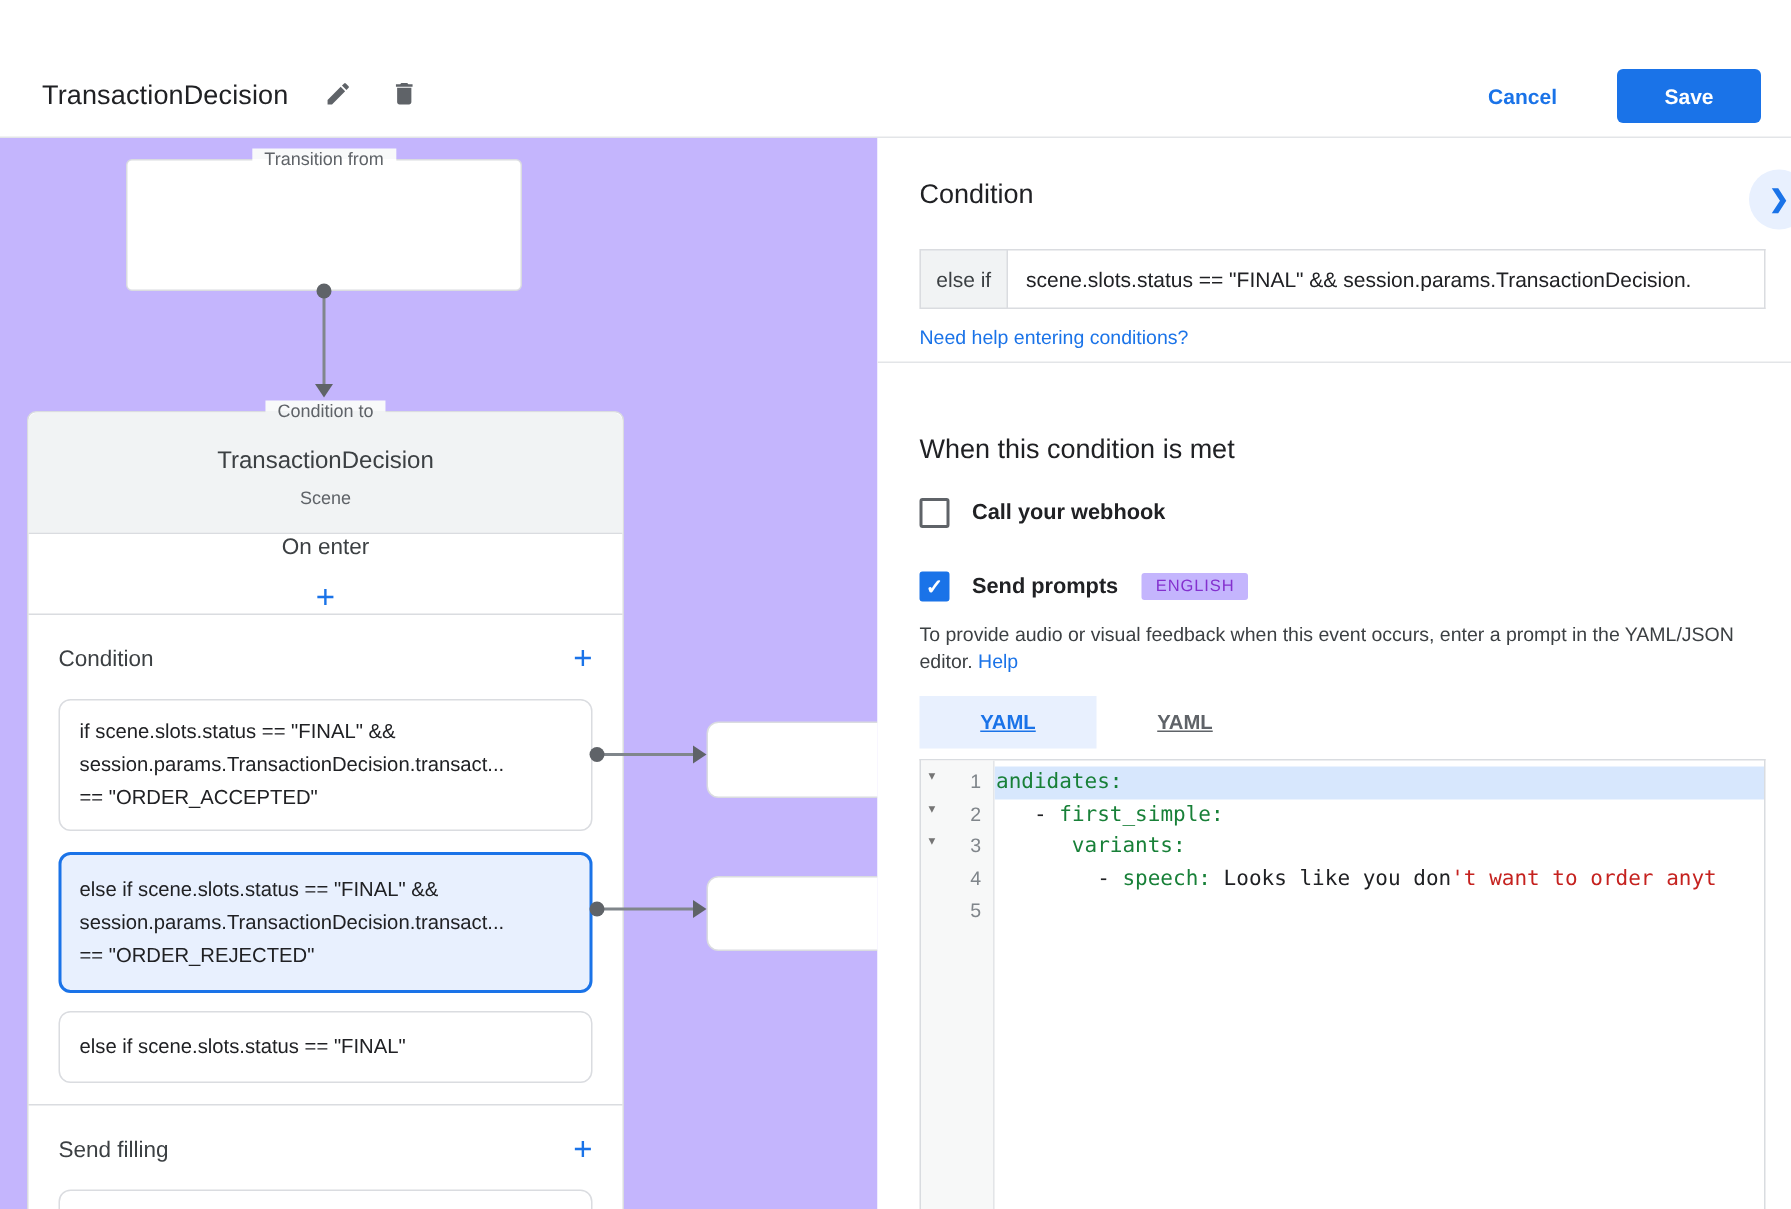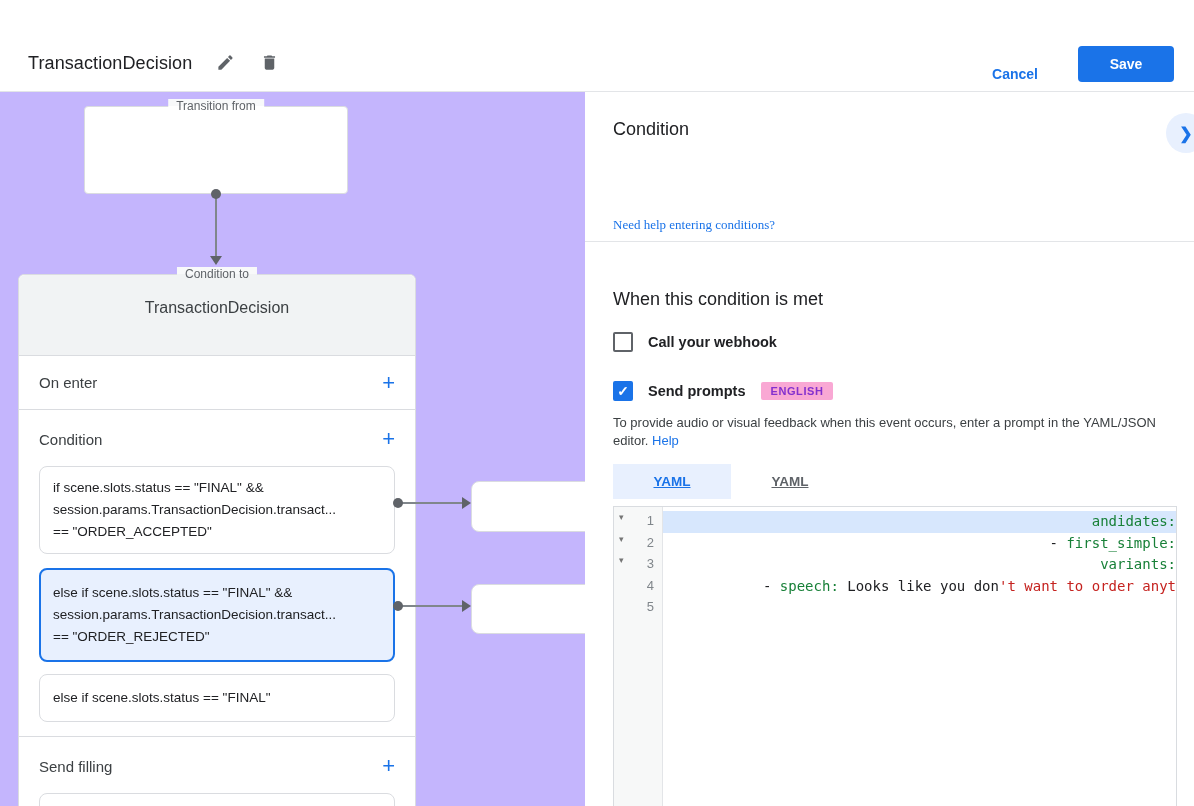--- a/index.html
+++ b/index.html
@@ -9,21 +9,21 @@
 
   
   .header { position:absolute; top:0; left:0; width:1194px; height:56px; background:#fff;
             border-bottom:1px solid #e3e5e8; display:flex; align-items:center;
             justify-content:space-between; padding:0 20px 0 28px; z-index:20; }
   .header-left { display:flex; align-items:center; gap:22px; }
   .page-title { font-size:18px; color:#202124; letter-spacing:.1px; }
   .icon-btn { width:22px; height:22px; border:none; background:none; cursor:pointer;
               display:flex; align-items:center; justify-content:center; color:#5f6368; }
   .icon-btn svg { width:19px; height:19px; fill:#5f6368; }
-  .header-right { display:flex; align-items:flex-end; gap:40px; padding-right:0; }
+  .header-right { display:flex; align-items:center; gap:40px; padding-right:0; }
   .cancel-btn { background:none; border:none; color:#1a73e8; font-size:14px; font-weight:700;
                 font-family:inherit; cursor:pointer; }
   .save-btn { background:#1a73e8; color:#fff; border:none; border-radius:4px; height:36px;
               width:96px; font-size:14px; font-weight:700; font-family:inherit; cursor:pointer; }
 
   
   .canvas { position:absolute; top:56px; left:0; width:585px; height:750px;
             background:#c4b5fd; overflow:hidden; }
   .legend { position:absolute; top:-8px; left:50%; transform:translateX(-50%);
             font-size:12px; color:#5f6368; padding:0 8px; white-space:nowrap; }
@@ -45,21 +45,21 @@
   .scene-card > .legend { background:linear-gradient(180deg,#f8f9fa 50%,#f1f3f4 50%); }
   .scene-head { height:81px; background:#f1f3f4; border-bottom:1px solid #dadce0;
                 border-radius:6px 6px 0 0; text-align:center; padding-top:24px; }
   .scene-title { font-size:16px; color:#3c4043; }
   .scene-sub { font-size:12px; color:#5f6368; margin-top:8px; }
 
   .sec-row { display:flex; align-items:center; justify-content:space-between; padding:0 20px; }
   .sec-label { font-size:15px; color:#3c4043; }
   .plus-btn { background:none; border:none; color:#1a73e8; font-size:22px; line-height:22px;
               font-family:inherit; cursor:pointer; font-weight:400; }
-  .on-enter { height:54px; border-bottom:1px solid #dadce0; }
+  .on-enter { height:54px; border-bottom:1px solid #dadce0;flex-direction:column; }
   .section { border-bottom:1px solid #dadce0; padding:14px 0 14px; }
   .section .sec-row { height:30px; }
   .section.last { border-bottom:none; }
 
   .cond-card { margin:12px 20px 0; background:#fff; border:1px solid #dadce0; border-radius:8px;
                padding:10px 13px; font-size:13.5px; line-height:22px; color:#202124; cursor:pointer; }
   .cond-card.selected { border:2px solid #1a73e8; background:#e8f0fe; margin-top:14px; padding:12px 12px; }
   .cond-card.single { padding:12px 13px; }
   .slot-card { margin:12px 20px 0; background:#fff; border:1px solid #dadce0; border-radius:8px;
                height:46px; display:flex; align-items:center; padding:0 14px; font-size:13.5px;
@@ -80,53 +80,53 @@
   .chev-btn { position:absolute; left:581px; top:21px; width:40px; height:40px; border-radius:50%;
               background:#e8f0fe; border:none; cursor:pointer; color:#1a73e8; font-size:16px;
               font-weight:700; display:flex; align-items:center; justify-content:center; }
   .cond-input-row { position:absolute; left:28px; top:74px; width:564px; height:40px; display:flex; }
   .cond-prefix { width:59px; background:#f1f3f4; border:1px solid #dadce0; display:flex;
                  align-items:center; justify-content:center; font-size:14px; color:#3c4043; }
   .cond-input { flex:1; border:1px solid #dadce0; border-left:none; background:#fff; padding:0 12px;
                 font-size:14px; color:#202124; font-family:inherit; outline:none;
                 white-space:nowrap; overflow:hidden; }
   .help-link { position:absolute; left:28px; top:125px; font-size:13px; color:#1a73e8;
-               text-decoration:none; cursor:pointer;font-family:Liberation Serif, serif; }
+               text-decoration:none; cursor:pointer; }
   .panel-divider { position:absolute; left:0; top:149px; width:609px; height:1px; background:#e3e5e8; }
   .when-heading { top:197px; }
 
   .check-row { position:absolute; left:28px; display:flex; align-items:center; }
   .checkbox { width:20px; height:20px; border:2px solid #5f6368; border-radius:2px; background:#fff;
               cursor:pointer; flex:none; display:flex; align-items:center; justify-content:center; }
   .checkbox.checked { background:#1a73e8; border-color:#1a73e8; color:#fff; font-size:14px;
                       font-weight:700; line-height:1; }
   .check-label { margin-left:15px; font-size:14.5px; font-weight:700; color:#202124; }
-  .lang-badge { margin-left:16px; background:#f9a8d4; color:#8430ce; font-size:11px;
-                font-weight:700; letter-spacing:.6px; padding:3px 9px; border-radius:2px; }
+  .lang-badge { margin-left:16px; background:#c4b5fd; color:#8430ce; font-size:11px;
+                font-weight:400; letter-spacing:.6px; padding:3px 9px; border-radius:2px; }
 
   .editor-note { position:absolute; left:28px; top:322px; width:566px; font-size:13px;
                  color:#3c4043; line-height:17.5px; }
   .note-link { color:#1a73e8; text-decoration:none; cursor:pointer; }
 
   .tabs { position:absolute; left:28px; top:372px; display:flex; }
   .tab { width:118px; height:35px; display:flex; align-items:center; justify-content:center;
          font-size:13.5px; font-weight:700; color:#5f6368; cursor:pointer;text-decoration:underline; }
   .tab.active { background:#e8f0fe; color:#1a73e8; }
 
   .editor { position:absolute; left:28px; top:414px; width:564px; height:337px;
             border:1px solid #d9dce0; border-bottom:none; display:flex; background:#fff;
             font-family:"DejaVu Sans Mono", monospace; }
   .gutter { width:49px; background:#f7f8f8; border-right:1px solid #e3e5e8; padding-top:4px; flex:none; }
   .gut-row { height:21.5px; position:relative; }
   .fold { position:absolute; left:5px; top:1px; font-size:9px; color:#757575; cursor:pointer;
           font-family:"Liberation Sans", sans-serif; }
   .lnum { position:absolute; right:8px; top:2px; font-size:13px; color:#80868b;
           font-family:"Liberation Sans", sans-serif; }
   .code { flex:1; padding-top:4px; overflow:hidden; cursor:text; }
-  .ed-row { height:21.5px; white-space:pre; font-size:14px; line-height:21.5px; padding-left:1px;text-align:right; }
+  .ed-row { height:21.5px; white-space:pre; font-size:14px; line-height:21.5px; padding-left:1px; }
   .ed-row.hl { background:#d7e7fd; }
   .tok-key { color:#188038; }
   .tok-plain { color:#202124; }
   .tok-string { color:#c5221f; }
 </style>
 </head>
 <body>
 
 <div id="app">
 
@@ -162,20 +162,21 @@
 
     <div class="v-dot"></div>
     <div class="v-line"></div>
     <div class="v-arrow"></div>
 
     <div class="scene-card">
       <div class="legend">Condition to</div>
 
       <div class="scene-head">
         <div class="scene-title">TransactionDecision</div>
+        <div class="scene-sub">Scene</div>
       </div>
 
       <div class="sec-row on-enter">
         <span class="sec-label">On enter</span>
         <button class="plus-btn">+</button>
       </div>
 
       <div class="section">
         <div class="sec-row">
           <span class="sec-label">Condition</span>
@@ -219,20 +220,24 @@
     <div class="target-box" style="top:492px; height:50px;"></div>
   </div>
 
   <div class="panel">
 
     <div class="panel-heading cond-heading">Condition</div>
     <button class="chev-btn">
       <span>❯</span>
     </button>
 
+    <div class="cond-input-row">
+      <div class="cond-prefix">else if</div>
+      <input class="cond-input" type="text" value="scene.slots.status == &quot;FINAL&quot; &amp;&amp; session.params.TransactionDecision." style="">
+    </div>
 
     <a class="help-link">Need help entering conditions?</a>
 
     <div class="panel-divider"></div>
 
     <div class="panel-heading when-heading">When this condition is met</div>
 
     <div class="check-row" style="top:240px;">
       <div class="checkbox"></div>
       <span class="check-label">Call your webhook</span>

